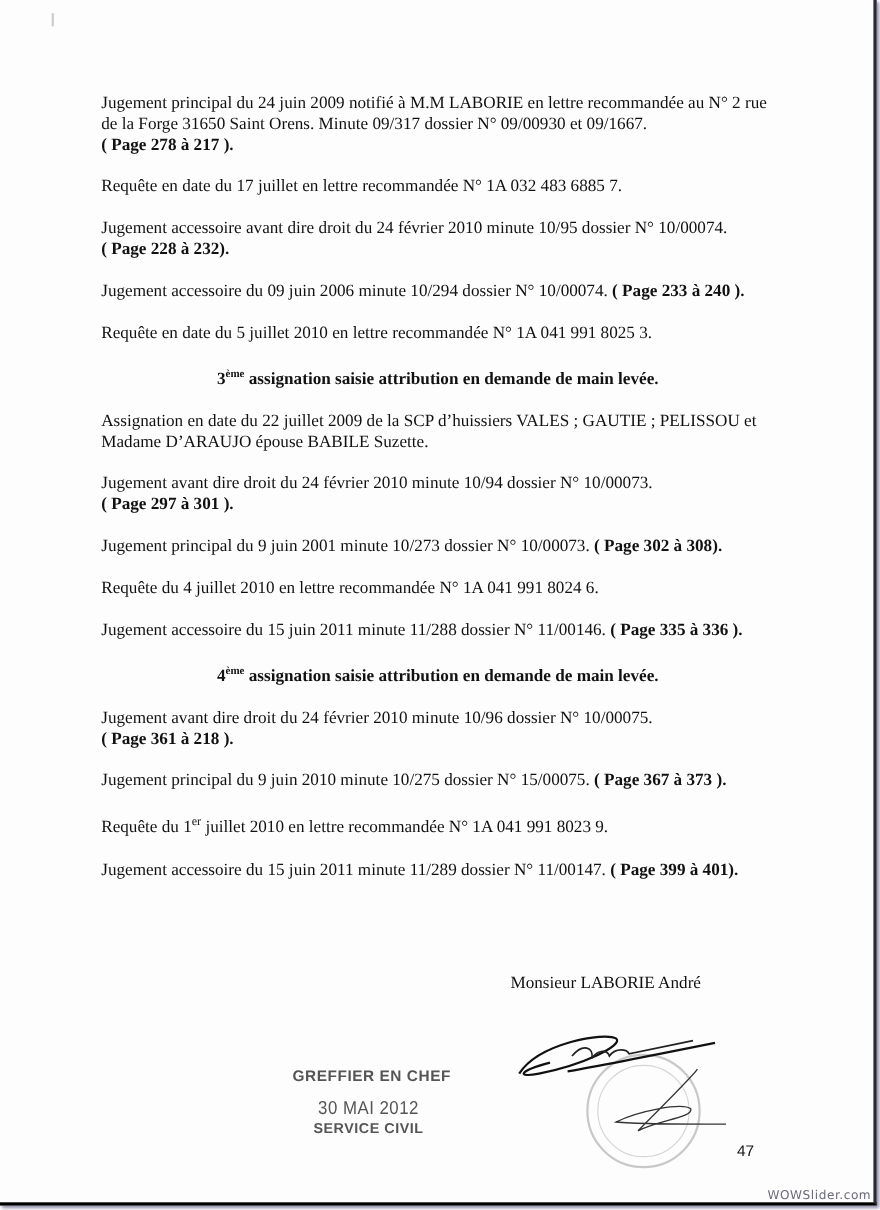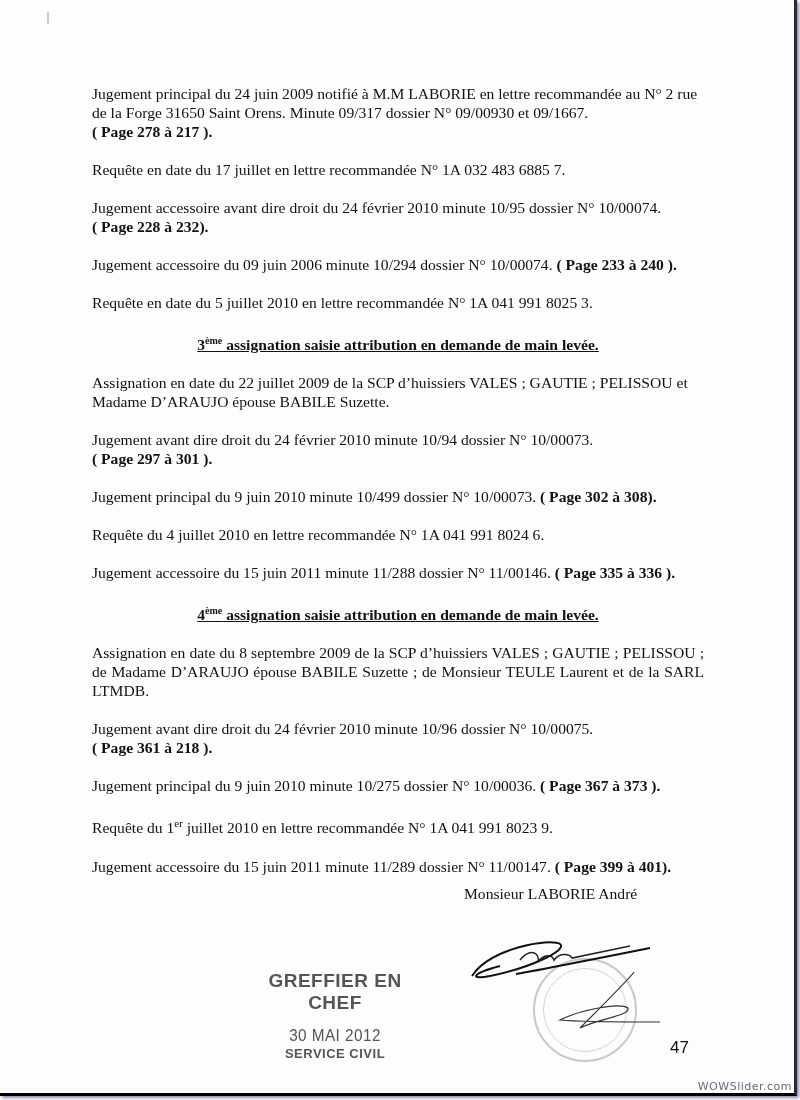--- a/index.html
+++ b/index.html
@@ -17,47 +17,47 @@
     box-shadow: 2px 2px 3px #8a8aa8;
   }
   .body-text {
     position: absolute; left: 92px; top: 84px; width: 612px;
     font-size: 15.6px; line-height: 19px;
   }
   .para { margin: 0 0 19px 0; }
   .para.justify { text-align: justify; text-align-last: left; }
   .ref { font-weight: bold; }
   .heading {
-    text-align: center; font-weight: bold; text-decoration: underline;
+    text-align: center; font-weight: bold; 
     margin: 0 0 19px 0; font-size: 15.6px;
   }
   .heading sup { font-size: 10px; }
   sup.small { font-size: 11px; }
   .signature-name {
     position: absolute; left: 464px; top: 885px; font-size: 15.6px;
   }
   .stamp {
     position: absolute; left: 260px; top: 970px; width: 150px;
     text-align: center; font-family: "Liberation Sans", "DejaVu Sans", sans-serif;
     color: #555; font-weight: bold; letter-spacing: 0.5px;
   }
-  .stamp .l1 { font-size: 19px; }
+  .stamp .l1 { font-size: 14px; text-align: right; }
   .stamp .l2 { font-size: 17px; margin-top: 12px; font-weight: normal; transform: scaleX(0.9); }
   .stamp .l3 { font-size: 13px; }
   .seal {
     position: absolute; left: 533px; top: 958px; width: 100px; height: 100px;
     border-radius: 50%; border: 2px solid #c8c8c8;
   }
   .seal::after {
     content: ""; position: absolute; left: 8px; top: 8px; right: 8px; bottom: 8px;
     border-radius: 50%; border: 1px solid #d4d4d4;
   }
   .sig-svg { position: absolute; left: 460px; top: 918px; }
   .page-number {
-    position: absolute; left: 670px; top: 1038px; font-size: 17px;
+    position: absolute; left: 670px; top: 1038px; font-size: 14px;
     font-family: "Liberation Sans", "DejaVu Sans", sans-serif;
   }
   .watermark {
     position: absolute; right: 8px; bottom: 7px; font-size: 11px;
     font-family: "DejaVu Sans", sans-serif; color: #6a6a78; letter-spacing: 0.5px;
   }
   .scan-mark { position: absolute; left: 47px; top: 12px; width: 2px; height: 12px; background: #ccc; }
 </style>
 </head>
 <body>
@@ -90,42 +90,39 @@
     </p>
 
     <p class="para">
       <span>Assignation en date du 22 juillet 2009 de la SCP d’huissiers VALES ; GAUTIE ; PELISSOU et Madame D’ARAUJO épouse BABILE Suzette.</span>
     </p>
     <p class="para">
       <span>Jugement avant dire droit du 24 février 2010 minute 10/94 dossier N° 10/00073.</span><br>
       <span class="ref">( Page 297 à 301 ).</span>
     </p>
     <p class="para">
-      <span>Jugement principal du 9 juin 2010 minute 10/499 dossier N° 10/00073. </span><span class="ref">( Page 302 à 308).</span>
+      <span>Jugement principal du 9 juin 2001 minute 10/273 dossier N° 10/00073. </span><span class="ref">( Page 302 à 308).</span>
     </p>
     <p class="para">
       <span>Requête du 4 juillet 2010 en lettre recommandée N° 1A 041 991 8024 6.</span>
     </p>
     <p class="para">
       <span>Jugement accessoire  du 15 juin 2011 minute 11/288 dossier N° 11/00146. </span><span class="ref">( Page 335 à 336 ).</span>
     </p>
 
     <p class="heading">
       <span>4</span><sup>ème</sup><span> assignation saisie attribution en demande de main levée.</span>
     </p>
 
-    <p class="para justify">
-      <span>Assignation en date du 8 septembre 2009 de la SCP d’huissiers VALES ; GAUTIE ; PELISSOU ; de Madame D’ARAUJO épouse BABILE Suzette ; de Monsieur TEULE Laurent et de la SARL LTMDB.</span>
-    </p>
     <p class="para">
       <span>Jugement avant dire droit du 24 février 2010 minute 10/96 dossier N° 10/00075.</span><br>
       <span class="ref"> ( Page 361 à 218 ).</span>
     </p>
     <p class="para">
-      <span>Jugement principal du 9 juin 2010 minute 10/275 dossier N° 10/00036. </span><span class="ref">( Page  367 à 373 ).</span>
+      <span>Jugement principal du 9 juin 2010 minute 10/275 dossier N° 15/00075. </span><span class="ref">( Page  367 à 373 ).</span>
     </p>
     <p class="para">
       <span>Requête du 1</span><sup class="small">er</sup><span> juillet 2010 en lettre recommandée N° 1A 041 991 8023 9.</span>
     </p>
     <p class="para">
       <span>Jugement accessoire  du 15 juin 2011 minute 11/289 dossier N° 11/00147. </span><span class="ref">( Page 399 à 401).</span>
     </p>
   </div>
 
   <div class="signature-name">Monsieur LABORIE André</div>

